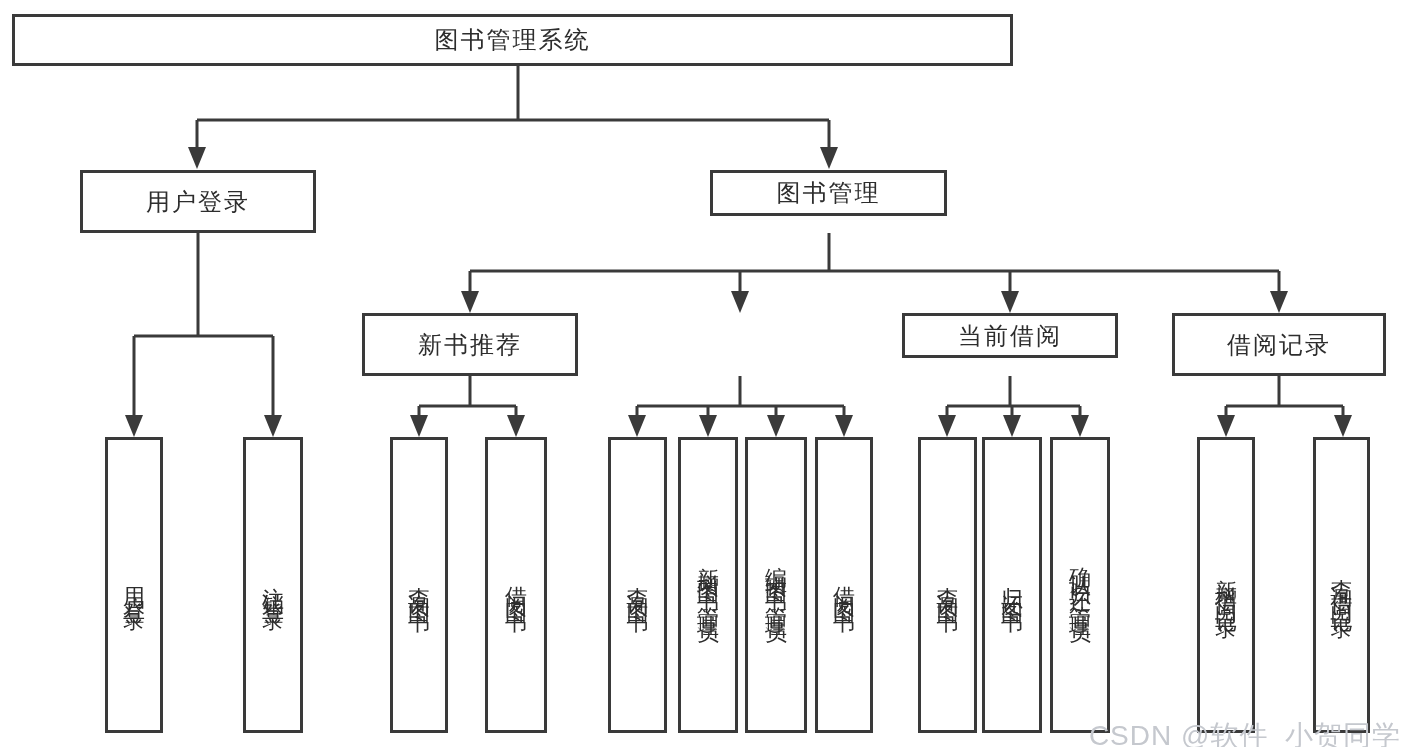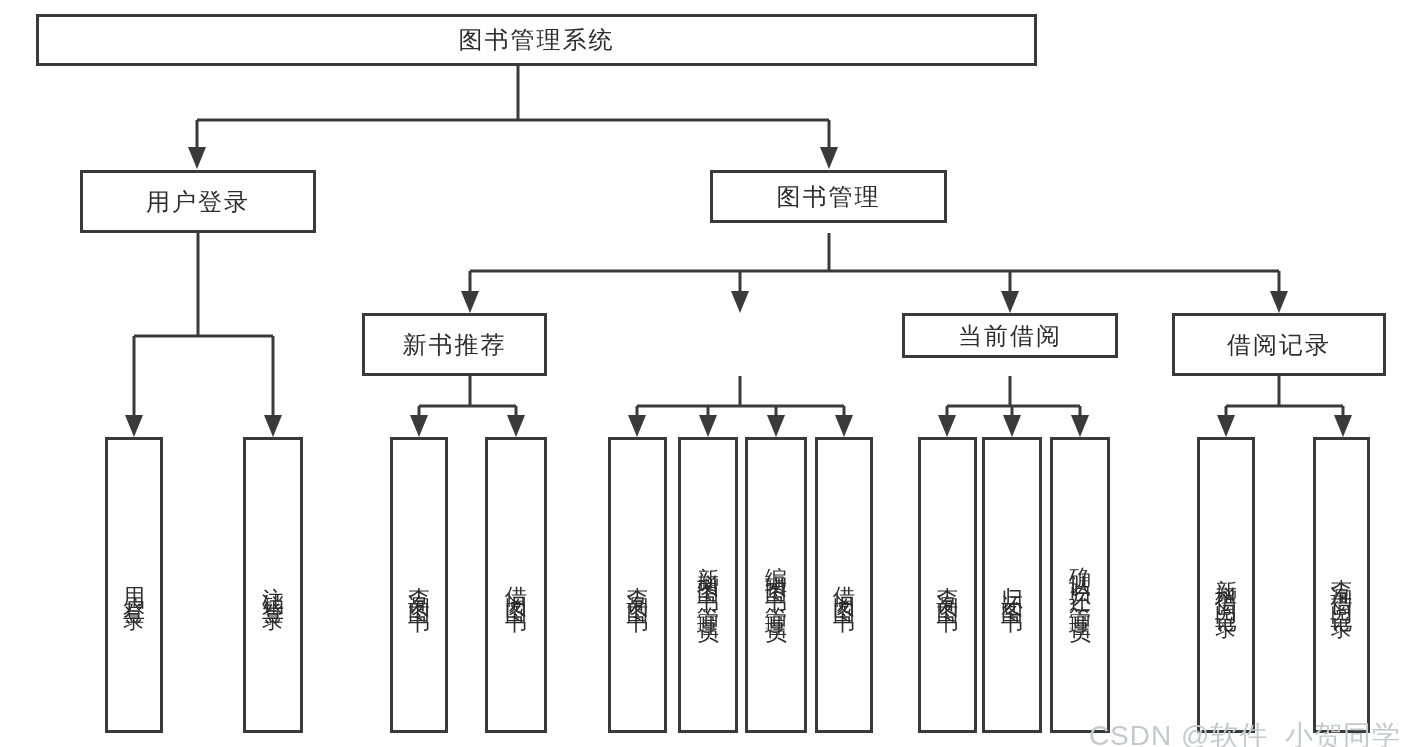--- a/index.html
+++ b/index.html
@@ -97,26 +97,26 @@
       <polygon points="1071,415 1089,415 1080,437"></polygon>
     </g>
 
     <g>
       <path d="M1279 376 V406 M1226 406 H1343 M1226 406 V418 M1343 406 V418"></path>
       <polygon points="1217,415 1235,415 1226,437"></polygon>
       <polygon points="1334,415 1352,415 1343,437"></polygon>
     </g>
   </svg>
 
-  <div class="hbox" style="left:36px;top:14px;width:1001px;height:52px;">图书管理系统</div>
+  <div class="hbox" style="left:12px;top:14px;width:1001px;height:52px;">图书管理系统</div>
 
   <div class="hbox" style="left:80px;top:170px;width:236px;height:63px;">用户登录</div>
-  <div class="hbox" style="left:710px;top:170px;width:237px;height:53px;">图书管理</div>
+  <div class="hbox" style="left:710px;top:170px;width:237px;height:46px;">图书管理</div>
 
-  <div class="hbox" style="left:362px;top:313px;width:185px;height:63px;">新书推荐</div>
+  <div class="hbox" style="left:362px;top:313px;width:216px;height:63px;">新书推荐</div>
   <div class="hbox" style="left:902px;top:313px;width:216px;height:45px;">当前借阅</div>
   <div class="hbox" style="left:1172px;top:313px;width:214px;height:63px;">借阅记录</div>
 
   <div class="vbox" style="left:105px;top:437px;width:58px;height:296px;">
     <span class="vtext">用户登录</span>
   </div>
   <div class="vbox" style="left:243px;top:437px;width:60px;height:296px;">
     <span class="vtext">注销登录</span>
   </div>
 

